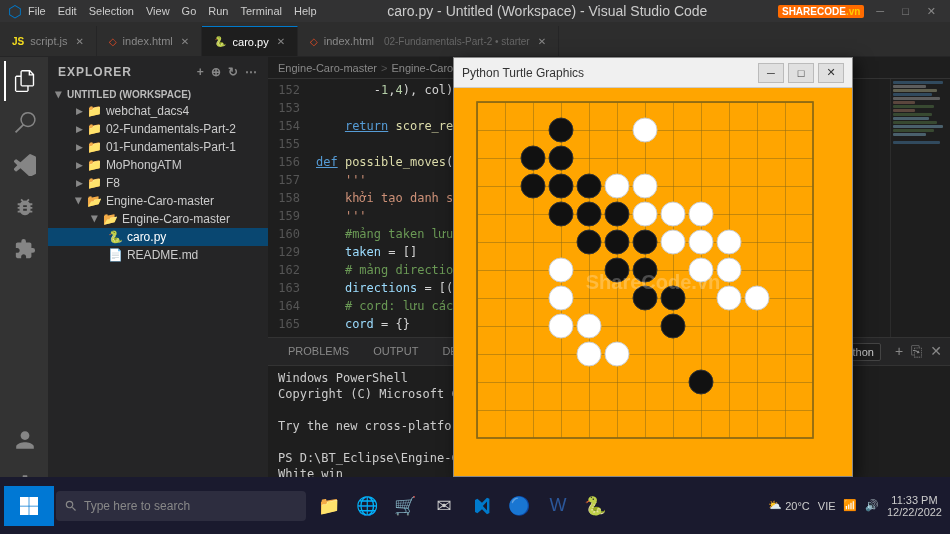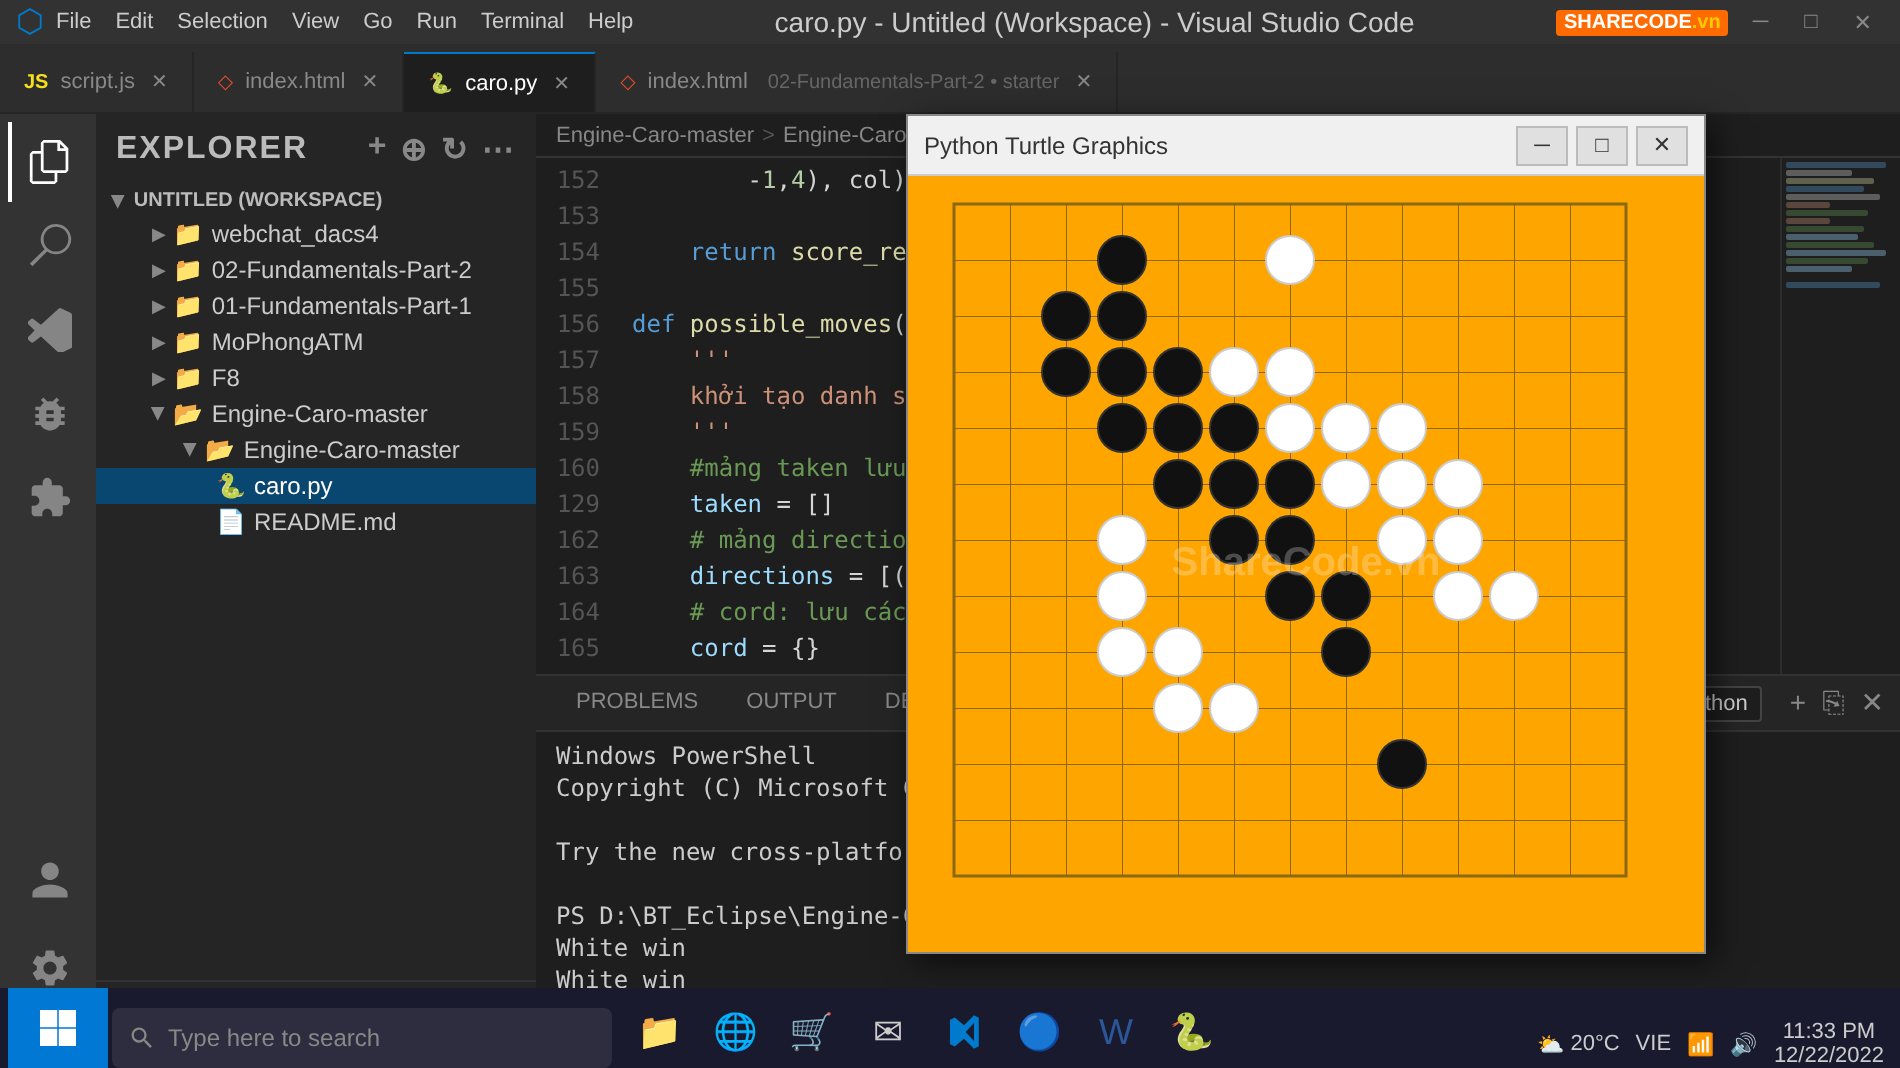--- a/index.html
+++ b/index.html
@@ -96,21 +96,21 @@
     
     .sidebar {
       width: 220px;
       background: #252526;
       display: flex;
       flex-direction: column;
       overflow: hidden;
     }
     .sidebar-header {
       padding: 8px 10px;
-      font-size: 16px;
+      font-size: 12px;
       font-weight: bold;
       color: #bbb;
       letter-spacing: 1px;
       display: flex;
       justify-content: space-between;
       align-items: center;
     }
     .sidebar-header-icons { display: flex; gap: 6px; color: #888; cursor: pointer; }
     .file-tree { flex: 1; overflow-y: auto; font-size: 12px; }
     .tree-item {
@@ -186,21 +186,21 @@
       flex: 1;
       font-family: 'Consolas', monospace;
       font-size: 12px;
       line-height: 18px;
       padding: 2px 0 2px 8px;
       overflow: hidden;
       color: #d4d4d4;
       background: #1e1e1e;
     }
     .code-line { white-space: pre; height: 18px; }
-    .kw { color: #569cd6; }
+    .kw { color: #569cd6; text-decoration: underline; }
     .fn { color: #dcdcaa; }
     .str { color: #ce9178; }
     .cm { color: #6a9955; }
     .var { color: #9cdcfe; }
     .op { color: #d4d4d4; }
     .num { color: #b5cea8; }
     .punc { color: #d4d4d4; }
 
     
     .terminal-area {
@@ -772,21 +772,21 @@
       <circle cx="266" cy="210" r="12" fill="#fff" stroke="#ccc" stroke-width="1"></circle>
       <circle cx="294" cy="210" r="12" fill="#fff" stroke="#ccc" stroke-width="1"></circle>
       <circle cx="98" cy="238" r="12" fill="#fff" stroke="#ccc" stroke-width="1"></circle>
       <circle cx="126" cy="238" r="12" fill="#fff" stroke="#ccc" stroke-width="1"></circle>
       <circle cx="126" cy="266" r="12" fill="#fff" stroke="#ccc" stroke-width="1"></circle>
       <circle cx="154" cy="266" r="12" fill="#fff" stroke="#ccc" stroke-width="1"></circle>
     </svg>
   </div>
 </div>
 
-<div class="taskbar" style="position:absolute;bottom:0;left:0;right:0;height:40px;background:#1a1a2e;display:flex;align-items:flex-end;gap:2px;z-index:1000;">
+<div class="taskbar" style="position:absolute;bottom:0;left:0;right:0;height:57px;background:#1a1a2e;display:flex;align-items:center;gap:2px;z-index:1000;">
   <div class="taskbar-start">
     <svg width="18" height="18" viewBox="0 0 24 24" fill="white">
         <path d="M0 0h11.5v11.5H0zm12.5 0H24v11.5H12.5zM0 12.5h11.5V24H0zm12.5 0H24V24H12.5z"></path>
       </svg>
   </div>
   <div class="taskbar-search">
     <svg width="14" height="14" viewBox="0 0 24 24" fill="#888">
         <path d="M15.5 14h-.79l-.28-.27A6.471 6.471 0 0 0 16 9.5 6.5 6.5 0 1 0 9.5 16c1.61 0 3.09-.59 4.23-1.57l.27.28v.79l5 4.99L20.49 19l-4.99-5zm-6 0C7.01 14 5 11.99 5 9.5S7.01 5 9.5 5 14 7.01 14 9.5 11.99 14 9.5 14z"></path>
       </svg>
     <span style="color:#888;font-size:12px;">Type here to search</span>

